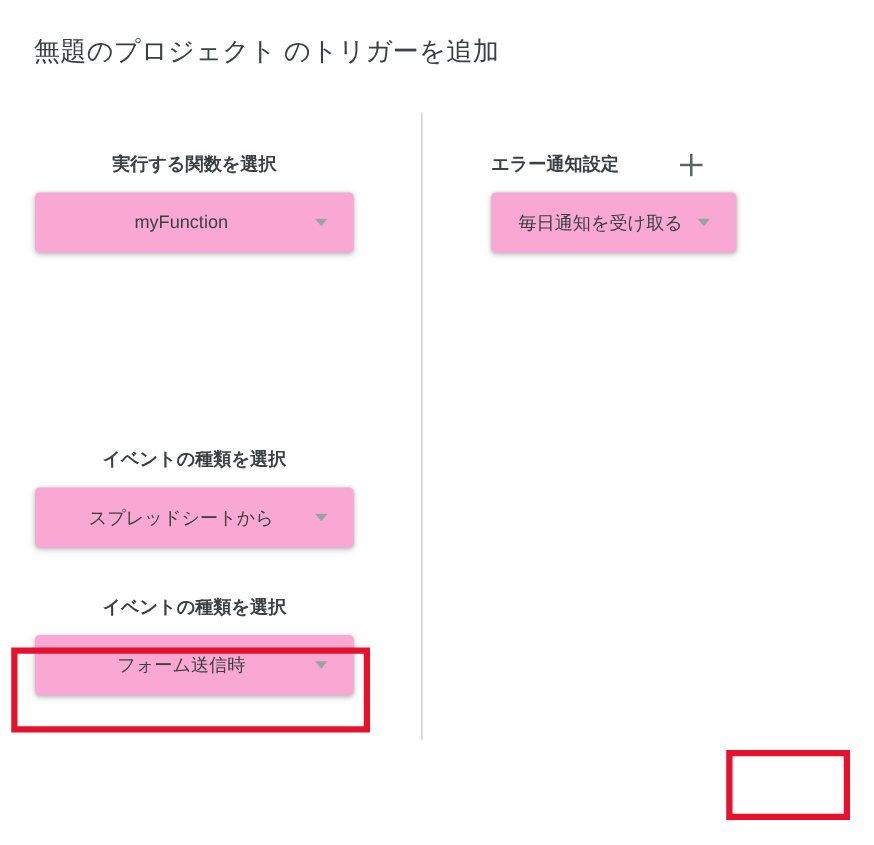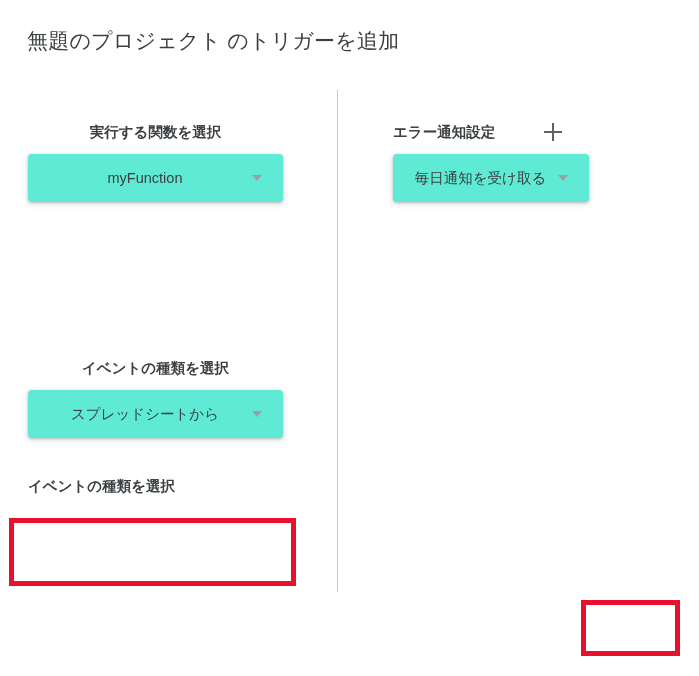--- a/index.html
+++ b/index.html
@@ -73,21 +73,21 @@
     color: #3c4043;
     line-height: 20px;
     white-space: nowrap;
     margin-bottom: 12px;
   }
 
   .select-card {
     position: relative;
     width: 255px;
     height: 48px;
-    background: #5eead4;
+    background: #f9a8d4;
     border-radius: 4px;
     box-shadow: 0 1px 3px 0 rgba(60,64,67,0.30),
                 0 2px 6px 1px rgba(60,64,67,0.10);
     display: flex;
     align-items: center;
     cursor: pointer;
     user-select: none;
   }
   .select-card .select-value {
     font-size: 14.5px;
@@ -209,20 +209,26 @@
       <div class="select-card">
         <span class="select-value">スプレッドシートから</span>
         <span class="select-arrow">
             <i></i>
           </span>
       </div>
     </div>
 
     <div class="field" id="field-eventtype">
       <div class="field-label">イベントの種類を選択</div>
+      <div class="select-card">
+        <span class="select-value">フォーム送信時</span>
+        <span class="select-arrow">
+            <i></i>
+          </span>
+      </div>
     </div>
 
   </div>
 
   <div class="col-right">
 
     <div class="field" id="field-notify">
       <div class="label-row">
         <span class="field-label">エラー通知設定</span>
         <span class="plus-icon"></span>

